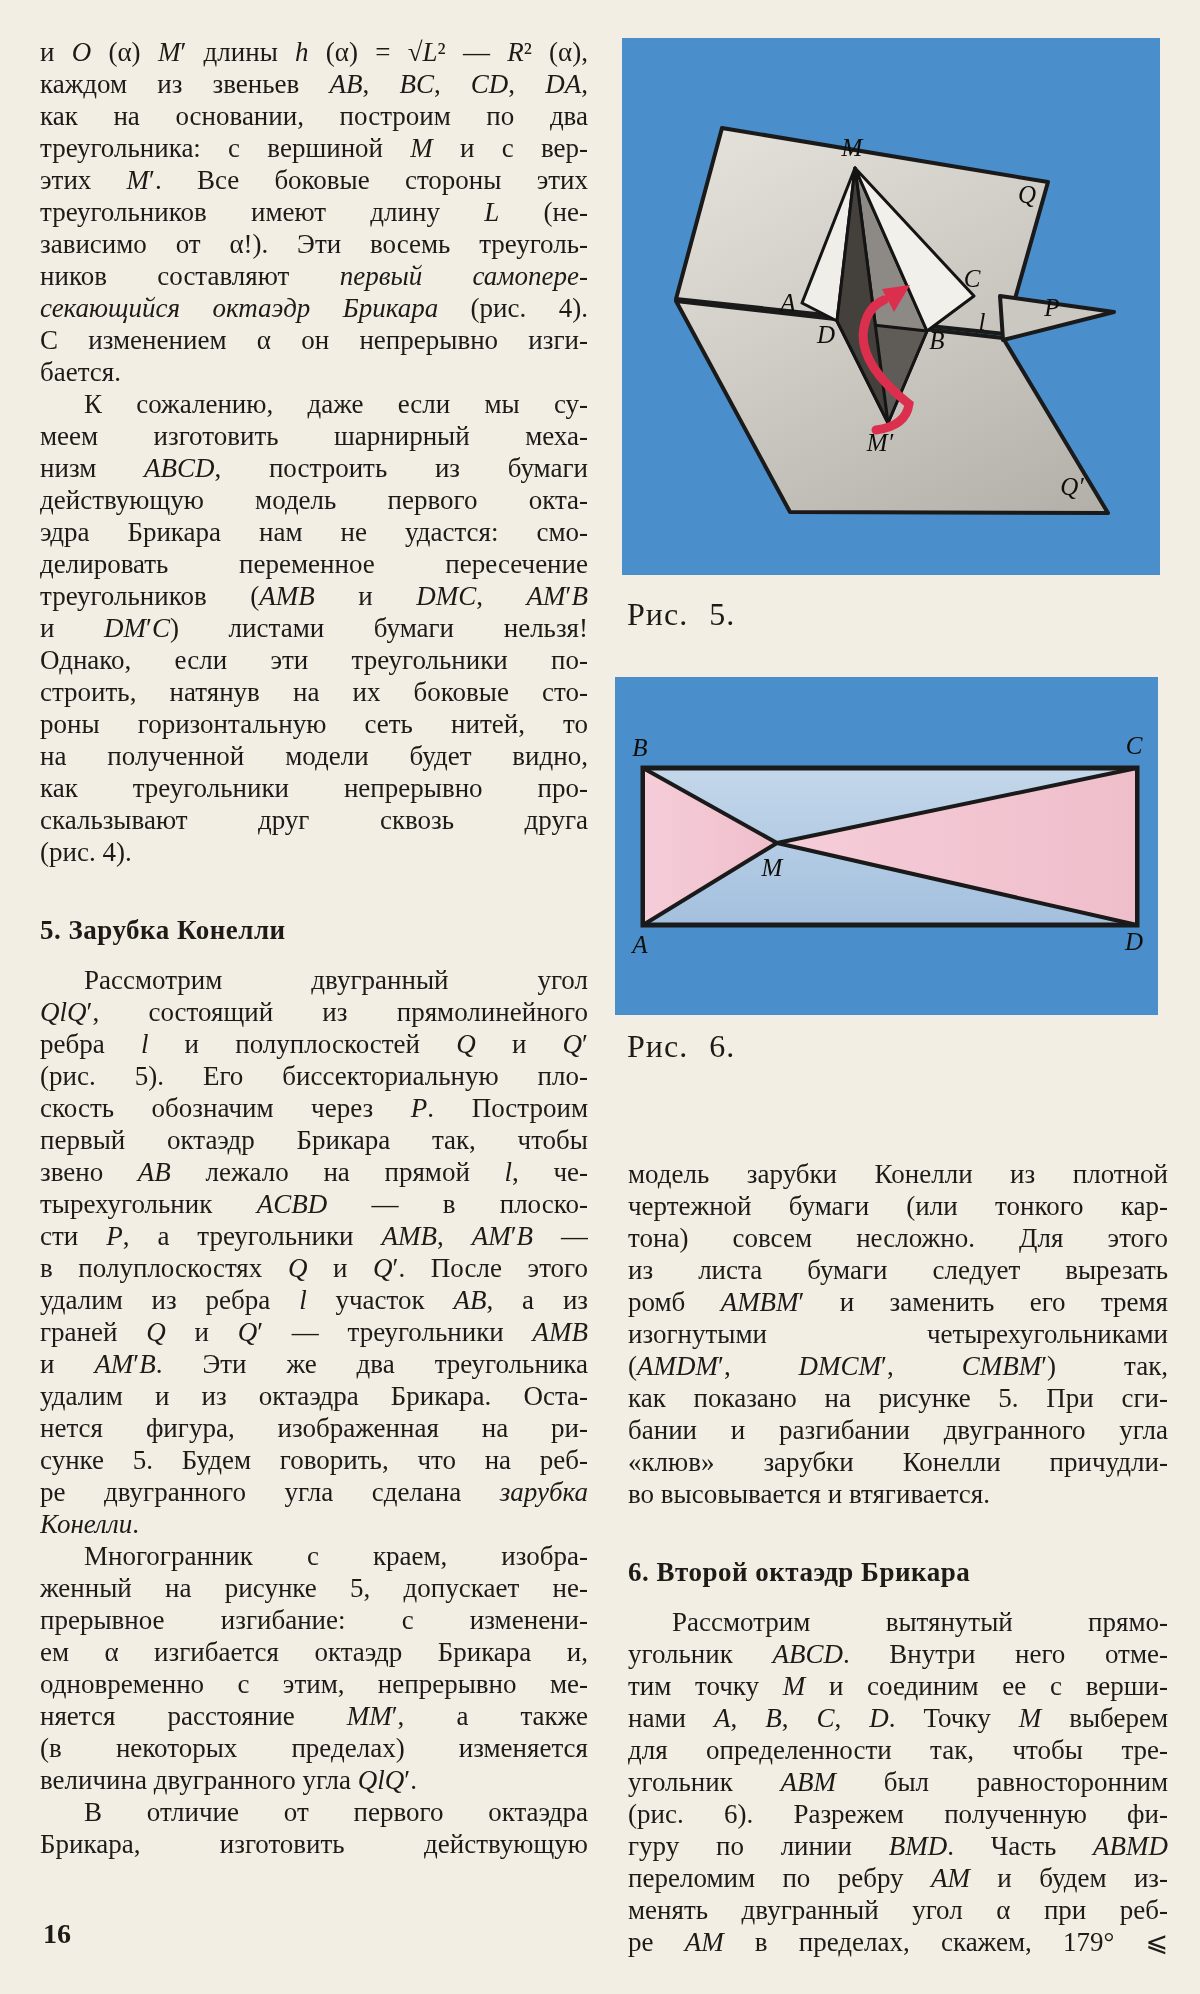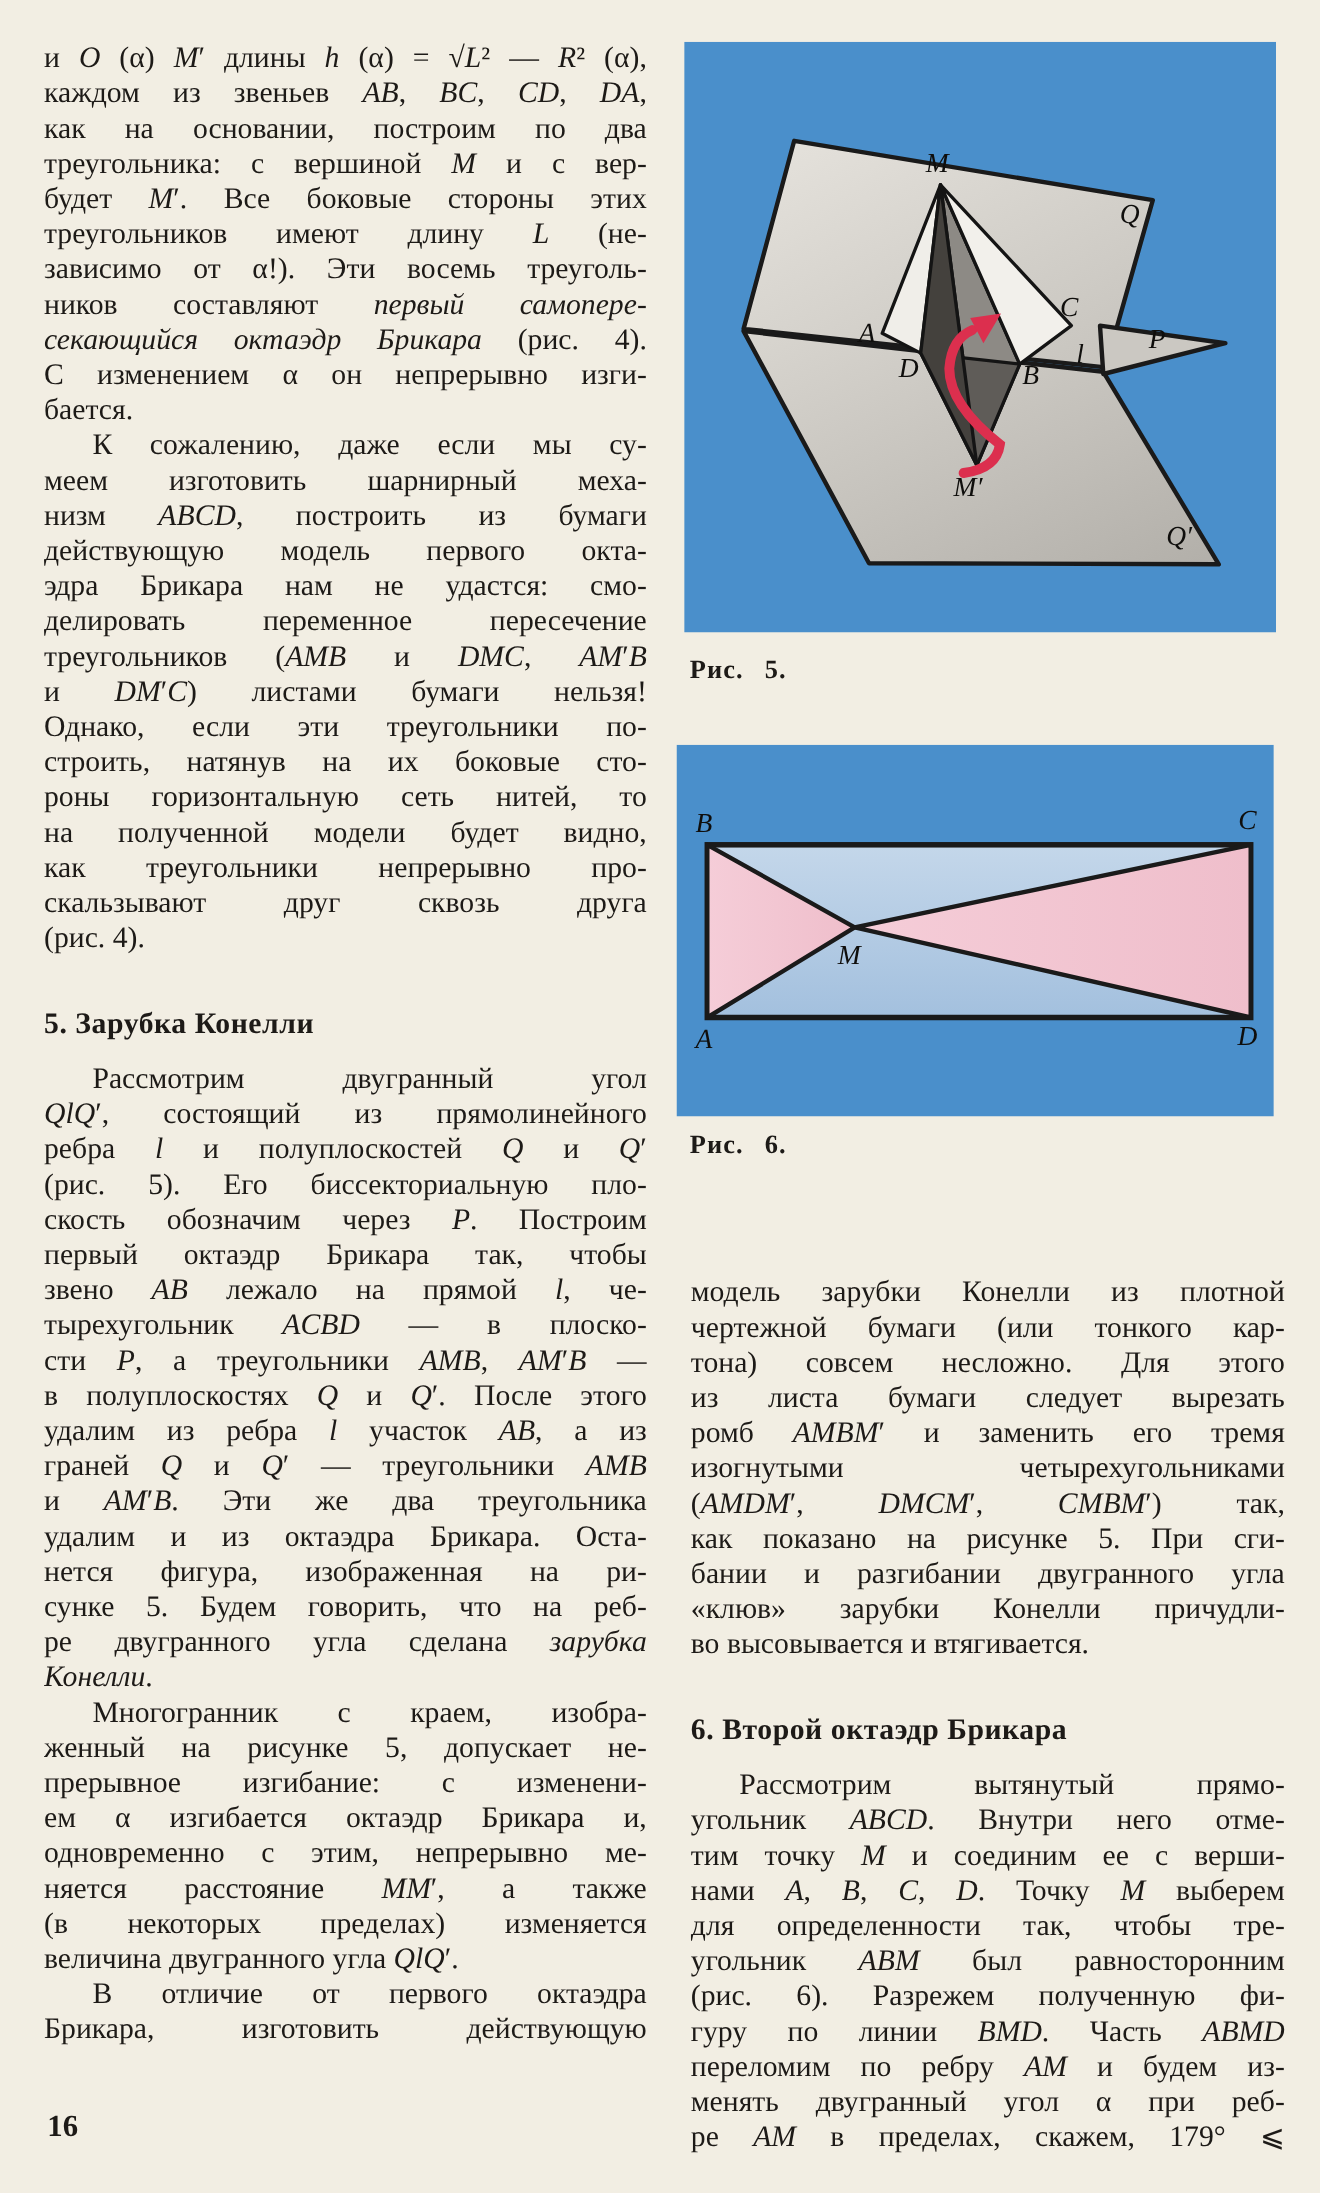--- a/index.html
+++ b/index.html
@@ -24,21 +24,21 @@
   .line.indent{padding-left:44px;}
   .heading{
     font-size:27px;line-height:32px;font-weight:700;
     margin:46px 0 18px 0;
     letter-spacing:0.5px;
   }
   .it{font-style:italic;}
   .ovl{border-top:2px solid #221f1b;padding-top:2px;}
   .caption{
     position:absolute;
-    font-size:24px;font-weight:700;
+    font-size:32px;font-weight:400;
     word-spacing:12px;letter-spacing:1px;
   }
   .page-number{
     position:absolute;left:43px;top:1918px;
     font-size:28px;font-weight:700;
     font-family:Liberation Serif, serif;
   }
   .fig{position:absolute;display:block;}
   #fig5{left:622px;top:38px;}
   #fig6{left:615px;top:677px;}
@@ -51,21 +51,21 @@
 <body>
 
 <div class="page">
 
   <div class="col left">
       <div class="para">
         <div class="line"><span>и </span><span class="it">O</span><span> (α) </span><span class="it">M</span><span>′ длины </span><span class="it">h</span><span> (α) = √</span><span class="it ovl">L</span><span class="ovl">² — </span><span class="it ovl">R</span><span class="ovl">² (α)</span><span>,</span></div>
         <div class="line"><span>каждом из звеньев </span><span class="it">AB</span><span>, </span><span class="it">BC</span><span>, </span><span class="it">CD</span><span>, </span><span class="it">DA</span><span>,</span></div>
         <div class="line"><span>как на основании, построим по два</span></div>
         <div class="line"><span>треугольника: с вершиной </span><span class="it">M</span><span> и с вер-</span></div>
-        <div class="line"><span>будет </span><span class="it">M</span><span>′. Все боковые стороны этих</span></div>
+        <div class="line"><span>этих </span><span class="it">M</span><span>′. Все боковые стороны этих</span></div>
         <div class="line"><span>треугольников имеют длину </span><span class="it">L</span><span> (не-</span></div>
         <div class="line"><span>зависимо от α!). Эти восемь треуголь-</span></div>
         <div class="line"><span>ников составляют </span><span class="it">первый самопере-</span></div>
         <div class="line"><span class="it">секающийся октаэдр Брикара</span><span> (рис. 4).</span></div>
         <div class="line"><span>С изменением α он непрерывно изги-</span></div>
         <div class="line fin"><span>бается.</span></div>
       </div>
       <div class="para">
         <div class="line indent"><span>К сожалению, даже если мы су-</span></div>
         <div class="line"><span>меем изготовить шарнирный меха-</span></div>

